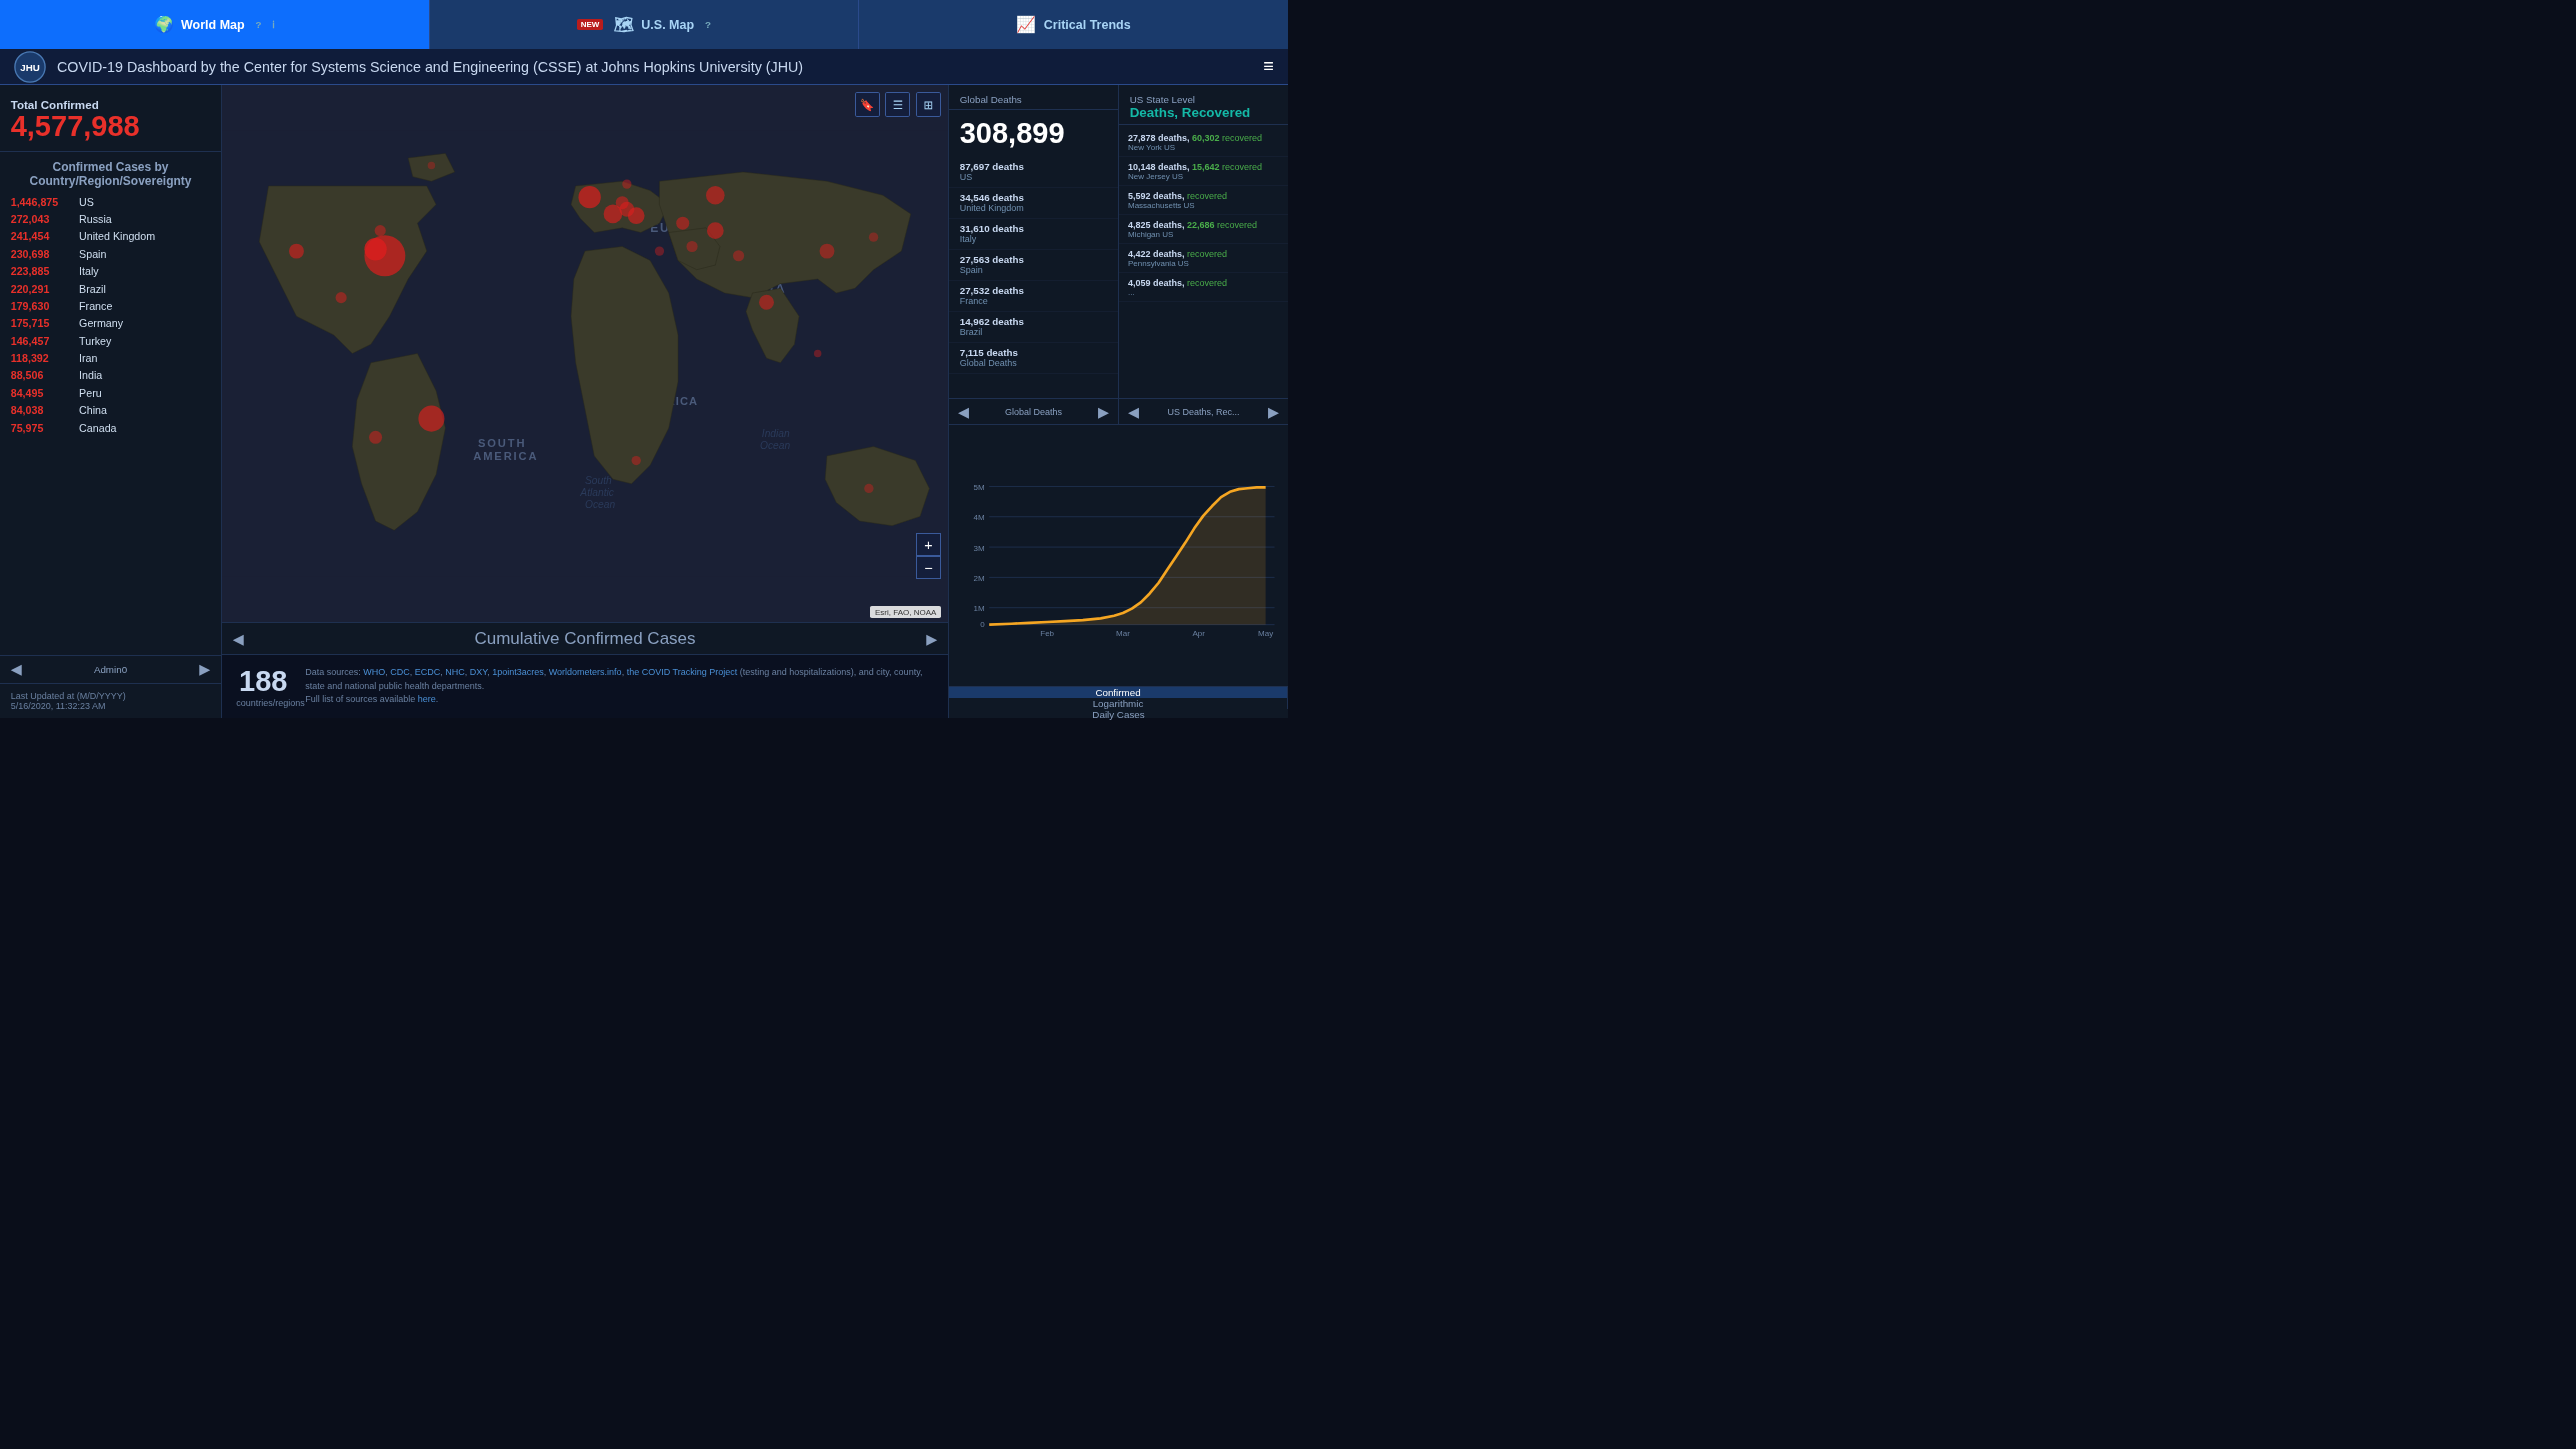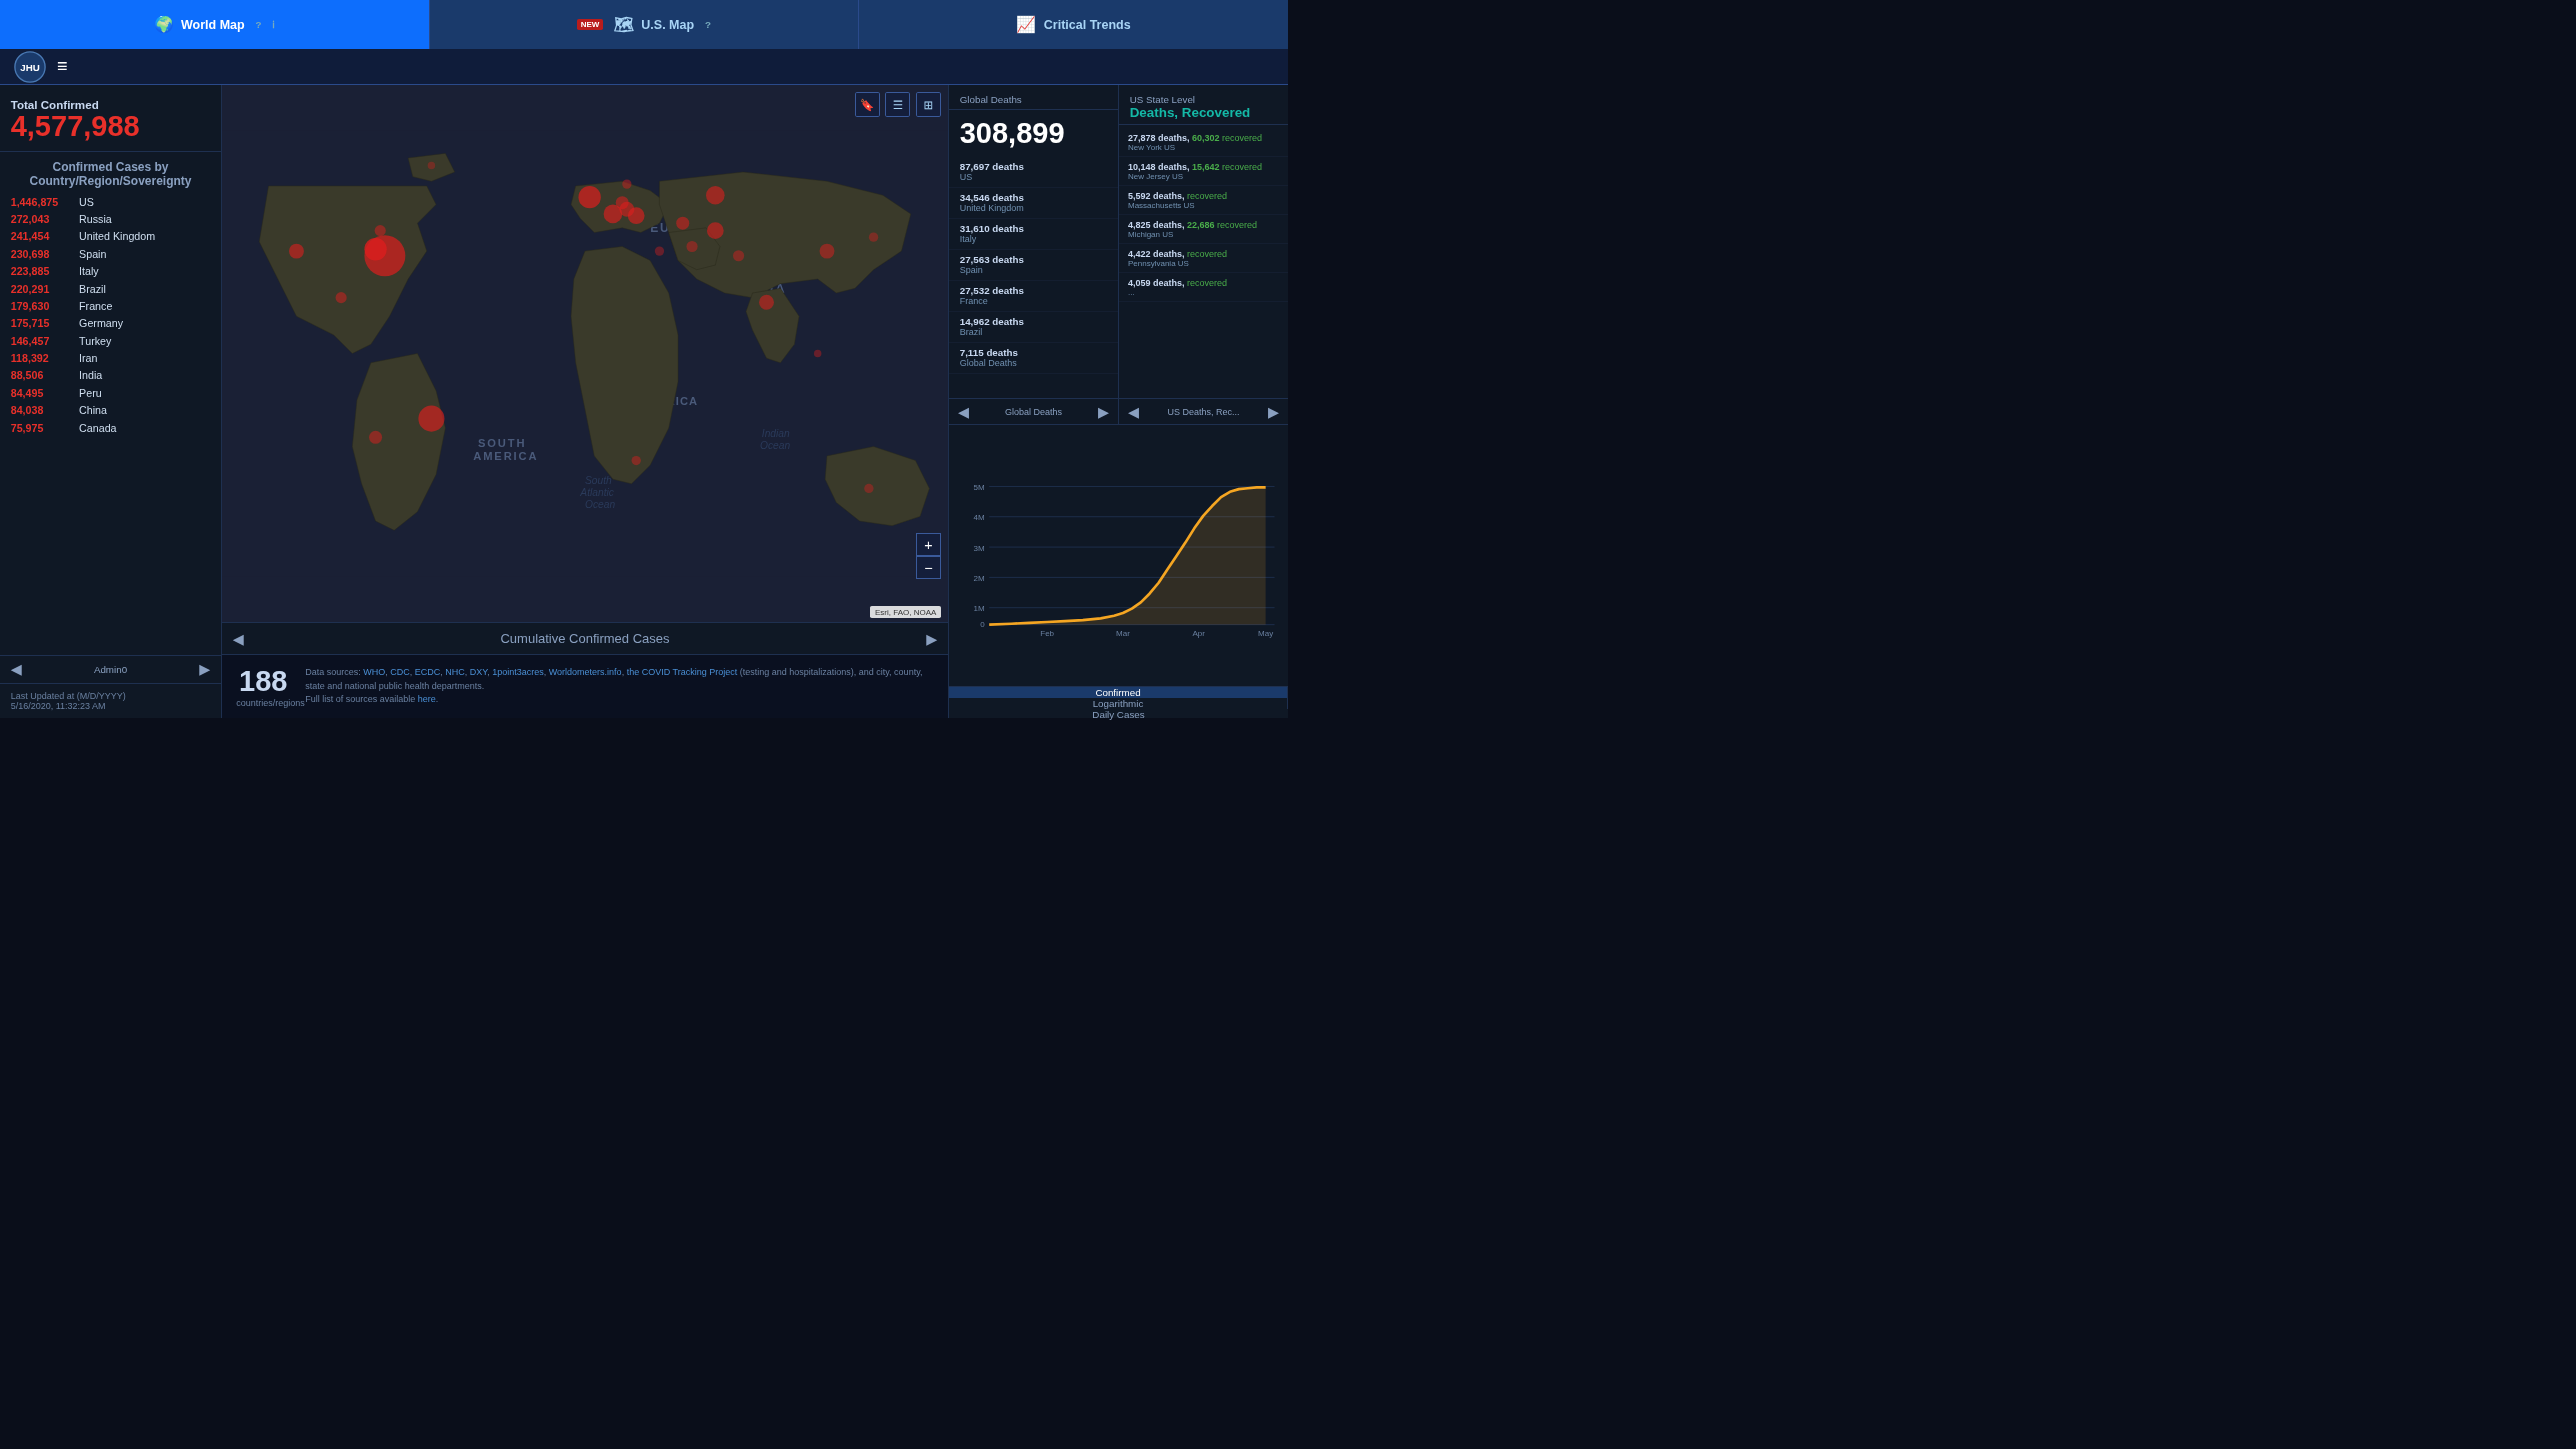--- a/index.html
+++ b/index.html
@@ -228,21 +228,21 @@
       height: 32px;
       background: #0f1825;
       display: flex;
       align-items: center;
       justify-content: space-between;
       padding: 0 10.7px;
       border-top: 0.9px solid #1e3050;
     }
     .map-footer-label {
       color: #8aa0c0;
-      font-size: 13px;
+      font-size: 17px;
     }
     .map-footer-arrow {
       cursor: pointer;
       color: #8aa0c0;
       font-size: 14.3px;
     }
     .map-bottom-bar {
       height: 64px;
       background: #0a1020;
       display: flex;
@@ -434,20 +434,21 @@
     <span class="nav-icon">📈</span>
     <span>Critical Trends</span>
   </div>
 </div>
 
 <div class="header">
   <svg class="header-logo" viewBox="0 0 36 36" style="font-size:12px">
     <circle cx="18" cy="18" r="17" fill="#1a3a6b" stroke="#4a7ab5" stroke-width="1.5"></circle>
     <text x="18" y="23" text-anchor="middle" font-size="11" fill="#fff" font-weight="bold">JHU</text>
   </svg>
+  <span class="header-title">COVID-19 Dashboard by the Center for Systems Science and Engineering (CSSE) at Johns Hopkins University (JHU)</span>
   <span class="header-menu">≡</span>
 </div>
 
 <div class="main-layout">
 
   <div class="left-sidebar">
     <div class="sidebar-total">
       <div class="sidebar-total-label">Total Confirmed</div>
       <div class="sidebar-total-value">4,577,988</div>
     </div>

